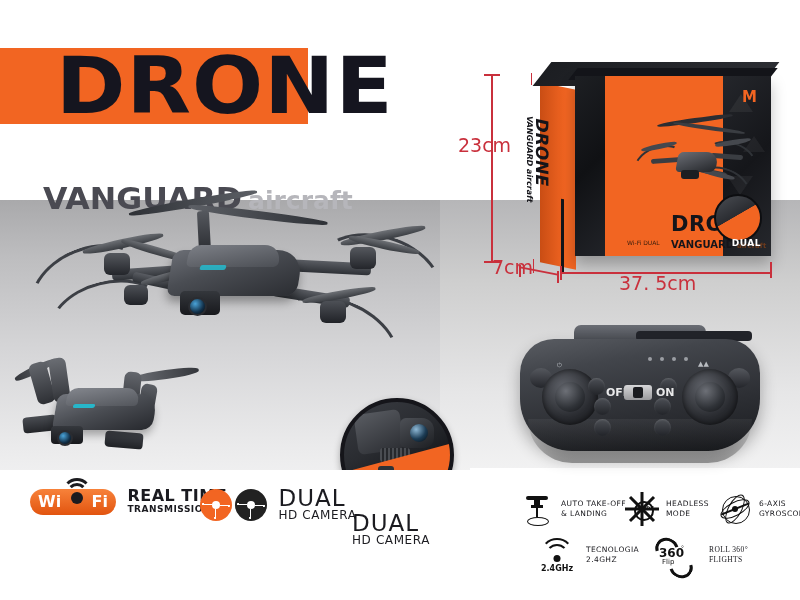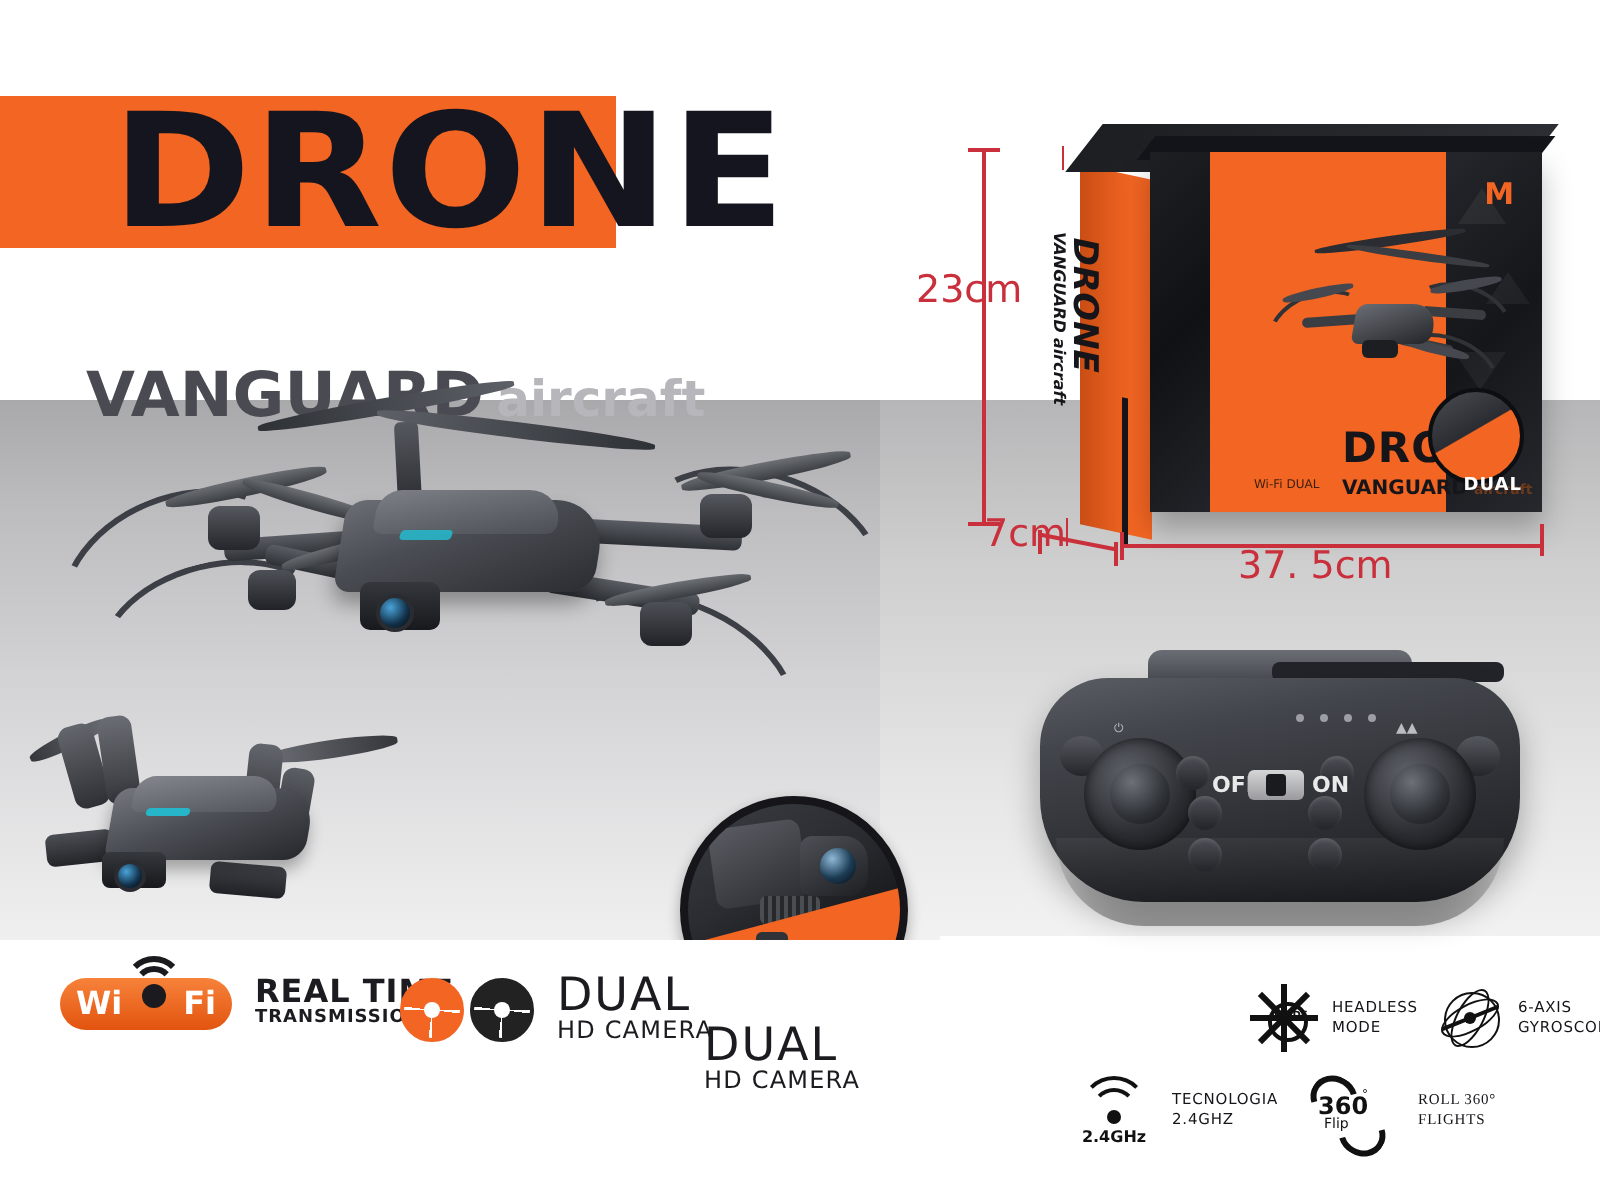--- a/index.html
+++ b/index.html
@@ -443,20 +443,31 @@
         <i style="left:36px"></i>
     </div>
 
     <div class="rm-off">OFF</div>
     <div class="rm-switch">
         <i></i>
       </div>
     <div class="rm-on">ON</div>
   </div>
 
+  <div class="feat" style="left:520px;top:492px;">
+    <div class="feat-ico">
+      <div style="position:absolute;left:6px;top:4px;width:22px;height:4px;background:#111;border-radius:2px;"></div>
+      <div style="position:absolute;left:14px;top:7px;width:6px;height:7px;background:#111;border-radius:1px;"></div>
+      <div style="position:absolute;left:11px;top:13px;width:12px;height:3px;background:#111;"></div>
+      <div style="position:absolute;left:16px;top:16px;width:2px;height:9px;background:#111;"></div>
+      <div style="position:absolute;left:7px;top:25px;width:20px;height:7px;border:1.5px solid #111;border-radius:50%;"></div>
+    </div>
+    <div class="feat-lbl">AUTO TAKE-OFF
+&amp; LANDING</div>
+  </div>
 
   <div class="feat" style="left:625px;top:492px;justify-content:center;">
     <div class="feat-ico">
       <div style="position:absolute;left:9px;top:9px;width:16px;height:16px;border-radius:50%;border:2px solid #111;"></div>
       <div style="position:absolute;left:12px;top:13px;font-size:5px;font-family:'DejaVu Sans',sans-serif;font-weight:bold;color:#111;">MODE</div>
       <div class="sun-ray" style="transform:translate(-50%,0) rotate(0deg);"></div>
       <div class="sun-ray" style="transform:translate(-50%,0) rotate(45deg);"></div>
       <div class="sun-ray" style="transform:translate(-50%,0) rotate(90deg);"></div>
       <div class="sun-ray" style="transform:translate(-50%,0) rotate(135deg);"></div>
       <div class="sun-ray" style="transform:translate(-50%,0) rotate(180deg);"></div>

